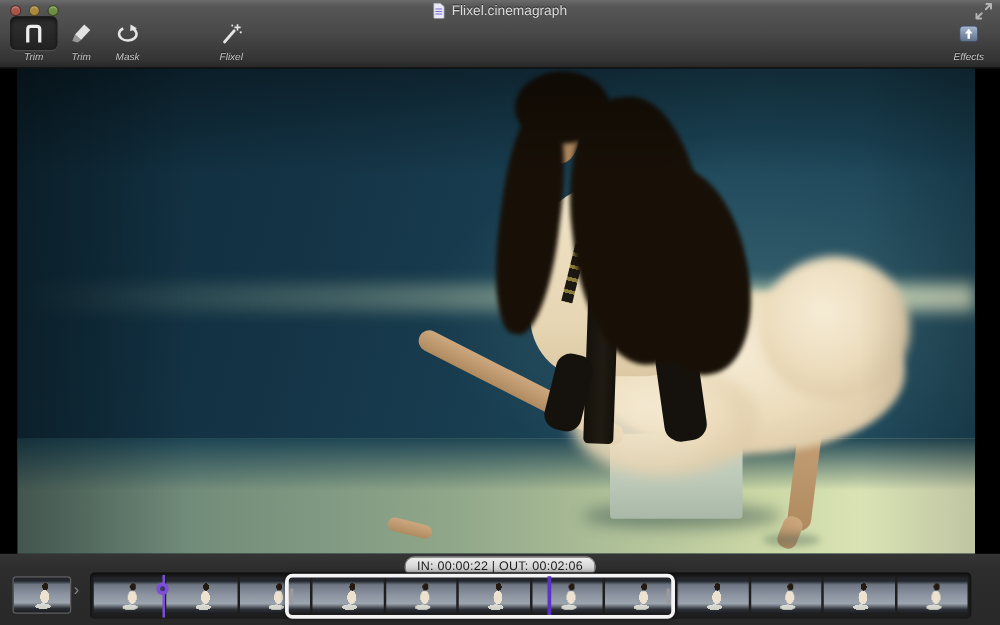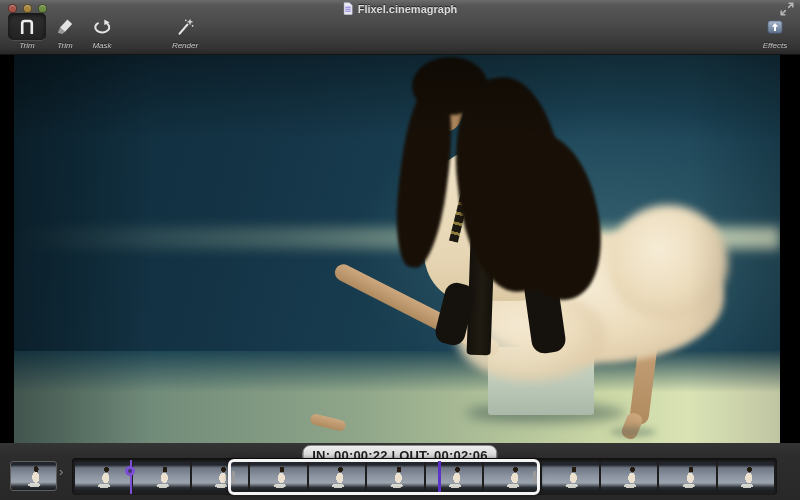--- a/index.html
+++ b/index.html
@@ -9,21 +9,21 @@
   
   .toolbar{position:absolute;left:0;top:0;width:800px;height:55px;
     background:linear-gradient(180deg,#6b6b6b 0%,#565656 10%,#4a4a4a 45%,#343434 88%,#272727 100%);
     border-bottom:1px solid #141414;}
   .traffic{position:absolute;top:4px;left:8px;display:flex;gap:6px;}
   .tl{width:9px;height:9px;border-radius:50%;border:1px solid rgba(0,0,0,0.45);
       box-shadow:inset 0 1px 1px rgba(255,255,255,0.35);}
   .tl.red{background:#a8544a;} .tl.yellow{background:#a8883d;} .tl.green{background:#6f8e42;}
   .titlewrap{position:absolute;top:2px;left:0;width:100%;display:flex;justify-content:center;
     align-items:center;gap:5px;height:13px;}
-  .title{font-size:11px;color:#dcdcdc;text-shadow:0 -1px 0 rgba(0,0,0,0.6);font-weight:bold;}
+  .title{font-size:11px;color:#dcdcdc;text-shadow:0 -1px 0 rgba(0,0,0,0.6);font-weight:normal;}
   .fullscreen{position:absolute;top:2px;right:6px;width:14px;height:14px;cursor:pointer;}
   .tbtn{position:absolute;top:13px;display:flex;flex-direction:column;align-items:center;width:44px;}
   .iconwrap{width:38px;height:27px;display:flex;align-items:center;justify-content:center;border-radius:5px;}
   .tbtn.selected .iconwrap{background:rgba(0,0,0,0.42);
     box-shadow:inset 0 2px 4px rgba(0,0,0,0.65),0 1px 0 rgba(255,255,255,0.10);}
   .tlabel{margin-top:1px;font-size:8px;color:#c6c6c6;text-shadow:0 -1px 0 rgba(0,0,0,0.55);white-space:nowrap;font-style:italic;}
 
   
   .canvas{position:absolute;left:0;top:55px;width:800px;height:388px;background:#000;}
   .photo{position:absolute;left:14px;top:0;width:766px;height:388px;overflow:hidden;
@@ -42,21 +42,21 @@
   .skin{background:linear-gradient(180deg,#cda87f,#b08a5f);}
   .hair{background:#181007;filter:blur(1.5px);}
   .cream{background:radial-gradient(ellipse at 42% 38%,#f6ecd6 0%,#ecdcbc 48%,#dcc8a6 78%,rgba(210,190,160,0) 100%);}
 
   
   .timeline{position:absolute;left:0;top:443px;width:800px;height:57px;
     background:linear-gradient(180deg,#353535 0%,#2d2d2d 20%,#282828 100%);}
   .pill{position:absolute;top:2px;left:50%;transform:translateX(-50%);
     padding:2px 9px;border-radius:8px;border:1px solid #8d8d8d;
     background:linear-gradient(180deg,#efefef,#bdbdbd);
-    font-size:13px;font-weight:bold;color:#1c1c1c;letter-spacing:0.2px;white-space:nowrap;text-align:right;}
+    font-size:10px;font-weight:normal;color:#1c1c1c;letter-spacing:0.2px;white-space:nowrap;text-align:right;}
   .preview{position:absolute;left:10px;top:18px;width:47px;height:30px;border-radius:3px;
     border:1px solid #5f5f5f;overflow:hidden;cursor:pointer;}
   .chev{position:absolute;left:59px;top:22px;font-size:13px;color:#8a8a8a;cursor:pointer;line-height:1;}
   .strip{position:absolute;left:72px;top:15px;width:705px;height:37px;border-radius:4px;
     background:#1e1e1e;box-shadow:inset 0 1px 3px rgba(0,0,0,0.8);padding:4px 3px;display:flex;gap:2px;}
   .thumb{background:
     radial-gradient(ellipse 4px 5px at 56% 26%,#241a10 58%,rgba(0,0,0,0) 60%),
     radial-gradient(ellipse 6px 9px at 55% 55%,#ece2cf 58%,rgba(0,0,0,0) 60%),
     radial-gradient(ellipse 11px 4px at 52% 82%,rgba(235,235,225,0.85) 55%,rgba(0,0,0,0) 57%),
     linear-gradient(180deg,#23272d 0%,#23272d 10%,#6d7682 20%,#8a939f 48%,#9ca5af 72%,#2c3036 88%,#191c20 100%);}
@@ -127,21 +127,21 @@
 
     <div class="tbtn" style="left:164px;width:42px">
       <div class="iconwrap">
         <svg width="20" height="20">
           <line x1="4.6" y1="16.6" x2="12.4" y2="7.6" stroke="#e5e5e5" stroke-width="2.2" stroke-linecap="round"></line>
           <path d="M15 2.4 v5 M12.5 4.9 h5" stroke="#e5e5e5" stroke-width="1.3"></path>
           <circle cx="17.6" cy="8.8" r="0.9" fill="#e5e5e5"></circle>
             <circle cx="10.8" cy="3.4" r="0.8" fill="#e5e5e5"></circle>
         </svg>
       </div>
-      <div class="tlabel">Render</div>
+      <div class="tlabel">Flixel</div>
     </div>
 
 
     <div class="tbtn" style="left:754px;width:42px">
       <div class="iconwrap">
         <svg width="20" height="20">
           <defs>
               <linearGradient id="ug" x1="0" y1="0" x2="0" y2="1">
             <stop offset="0" stop-color="#a9b8cf"></stop>
                 <stop offset="1" stop-color="#5e6f8a"></stop>

